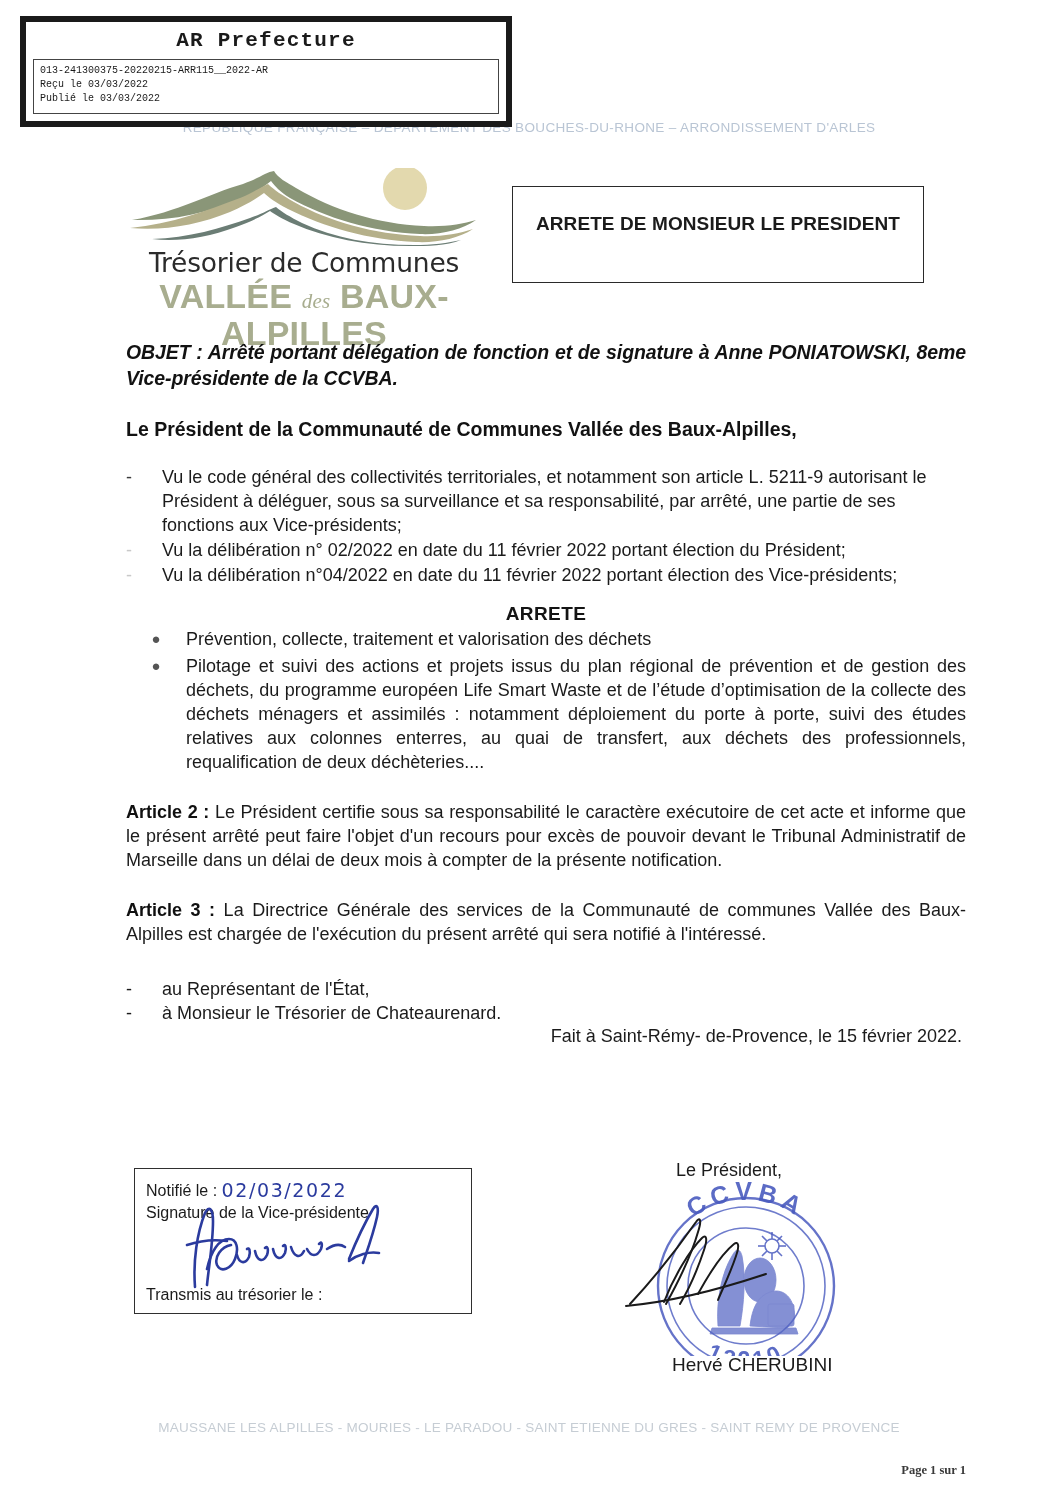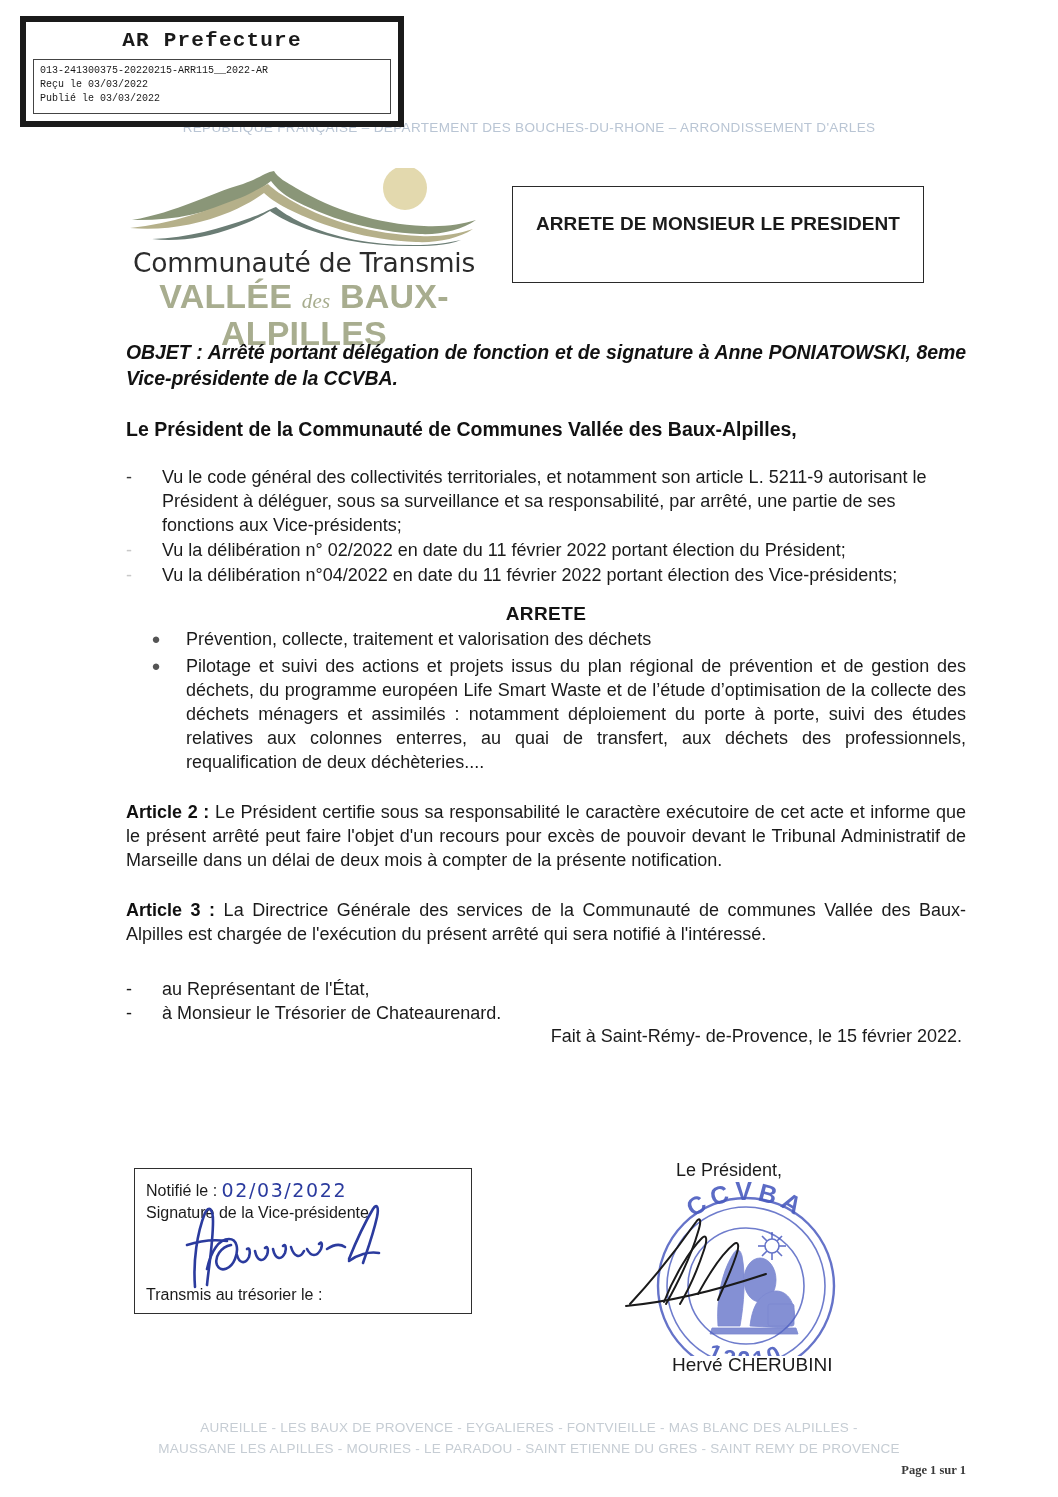--- a/index.html
+++ b/index.html
@@ -15,21 +15,21 @@
     font-family: "Liberation Sans", sans-serif;
     color: #1b1b1b;
     overflow: hidden;
   }
 
   
   .ar-stamp {
     position: absolute;
     left: 20px;
     top: 16px;
-    width: 384px;
+    width: 492px;
     border: 6px solid #1a1a1a;
     background: #ffffff;
     padding: 5px 7px 7px 7px;
     z-index: 30;
   }
   .ar-stamp-title {
     text-align: center;
     font-family: "Liberation Mono", "DejaVu Sans Mono", monospace;
     font-weight: bold;
     font-size: 21px;
@@ -311,21 +311,21 @@
 
 <div class="republic-line">RÉPUBLIQUE FRANÇAISE – DÉPARTEMENT DES BOUCHES-DU-RHONE – ARRONDISSEMENT D'ARLES</div>
 
 <div class="logo">
   <svg class="logo-mark" viewBox="0 0 352 78">
     <circle cx="277" cy="20" r="22" fill="#e3d9ae"></circle>
     <path d="M4 52 C 50 44, 80 26, 115 16 C 130 11, 138 4, 146 3 C 150 10, 158 14, 168 20 C 205 42, 250 56, 296 58 C 318 59, 334 56, 348 52 C 334 62, 312 67, 292 66 C 244 64, 198 50, 162 30 C 152 24, 147 18, 143 13 C 136 19, 126 25, 112 31 C 78 46, 42 53, 4 52 Z" fill="#8a9678"></path>
     <path d="M2 60 C 44 56, 80 42, 112 30 C 124 25, 133 19, 140 16 C 146 22, 154 27, 166 34 C 202 54, 246 66, 292 68 C 312 69, 330 66, 345 61 C 330 71, 308 75, 288 74 C 240 72, 196 59, 160 41 C 148 35, 140 29, 136 25 C 128 31, 116 38, 102 44 C 70 57, 36 63, 2 60 Z" fill="#b5b08a"></path>
     <path d="M24 71 C 60 70, 94 60, 122 50 C 134 46, 142 41, 148 39 C 154 44, 162 49, 174 55 C 206 70, 244 77, 286 77 C 304 77, 320 75, 333 72 C 318 78, 300 78, 282 78 C 238 78, 198 70, 166 56 C 154 51, 146 46, 142 43 C 134 48, 122 54, 108 59 C 78 70, 50 74, 24 71 Z" fill="#6b7d75"></path>
   </svg>
-  <div class="logo-line1">Communauté de Transmis</div>
+  <div class="logo-line1">Trésorier de Communes</div>
   <div class="logo-line2">
     <span>VALLÉE</span>
     <span class="des">des</span>
     <span>BAUX-ALPILLES</span>
   </div>
 </div>
 
 <div class="title-box">
   <div>ARRETE DE MONSIEUR LE PRESIDENT</div>
 </div>
@@ -458,16 +458,15 @@
     <path d="M30 128 C 56 100, 82 66, 96 46 C 100 40, 102 44, 98 56 C 90 84, 76 110, 66 128"></path>
     <path d="M64 126 C 74 100, 90 74, 102 62 C 106 58, 108 62, 104 74 C 96 98, 86 118, 80 128"></path>
     <path d="M98 118 C 110 96, 124 76, 134 68 C 138 65, 140 69, 136 80 C 130 98, 122 114, 118 124"></path>
     <path d="M26 130 C 70 126, 118 114, 166 98"></path>
   </g>
 </svg>
 
 <div class="pres-name">Hervé CHERUBINI</div>
 
 <div class="footer">
-  <div>AUREILLE - LES BAUX DE PROVENCE - EYGALIERES - FONTVIEILLE - MAS BLANC DES ALPILLES -</div>
   <div>MAUSSANE LES ALPILLES - MOURIES - LE PARADOU - SAINT ETIENNE DU GRES - SAINT REMY DE PROVENCE</div>
 </div>
 <div class="page-num">Page 1 sur 1</div>
 
 </body></html>

